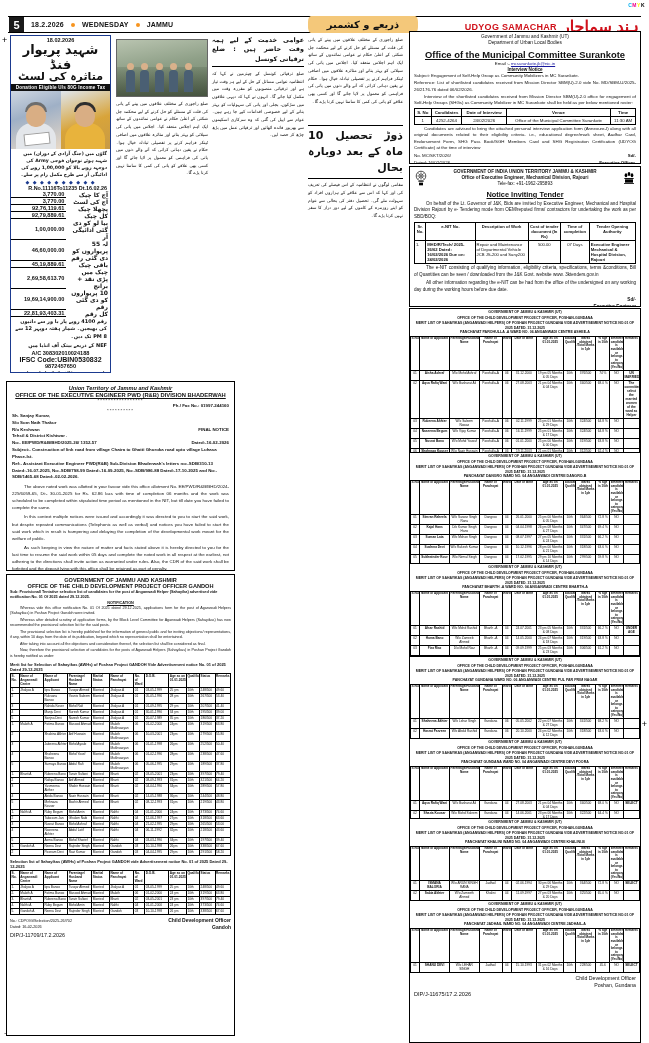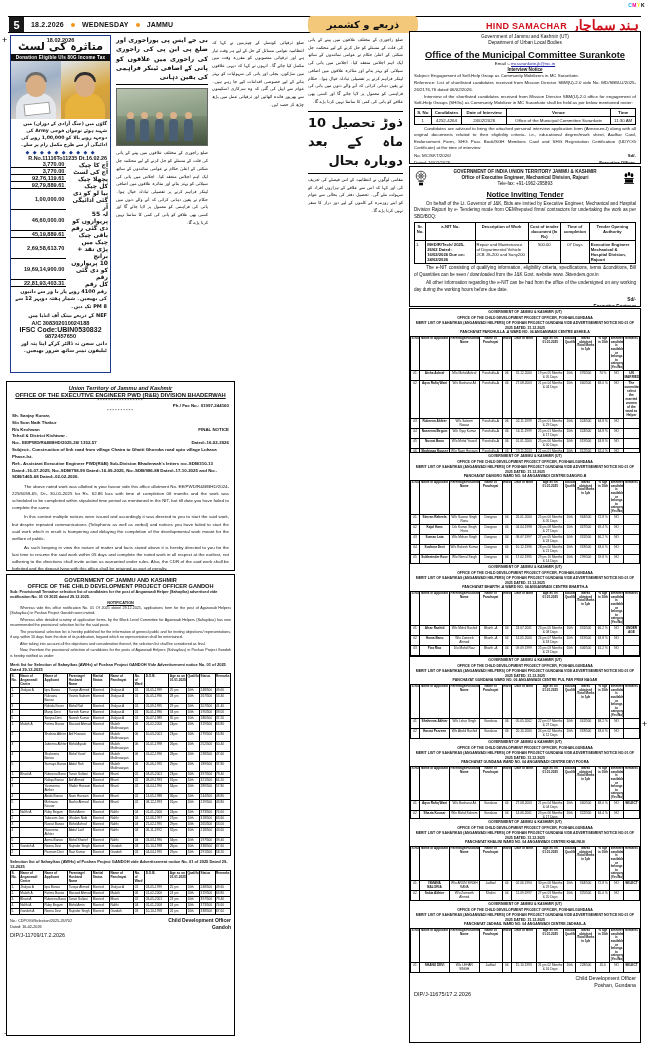--- a/index.html
+++ b/index.html
@@ -36,21 +36,21 @@
   .md-city{font-size:7px;font-weight:bold;letter-spacing:.2px;}
   .md-urdu{
     position:absolute;left:300px;top:-1px;width:110px;height:17px;
     background:#f4c87a;border-radius:3px/6px;
     display:flex;align-items:center;justify-content:center;
     font-size:10px;font-weight:bold;color:#111;
     font-family:"DejaVu Sans", sans-serif; direction:rtl;
   }
   .md-right{position:absolute;right:2px;top:0;display:flex;align-items:center;gap:5px;}
   .hind{color:#d0111b;font-weight:bold;font-size:9px;letter-spacing:.3px;}
-  .hind-urdu{color:#d0111b;font-weight:bold;font-size:14px;font-family:Liberation Serif, serif;direction:rtl;}
+  .hind-urdu{color:#d0111b;font-weight:bold;font-size:16px;font-family:Liberation Sans, sans-serif;direction:rtl;}
 
   
   .box{position:absolute;border:1px solid #000;background:#fff;overflow:hidden;}
 
   
   #ad-fund{left:10px;top:35px;width:101px;height:338px;border:1.5px solid #1b3a8f;background:#fff;}
   #ad-fund .adate{font-size:5.5px;font-weight:bold;text-align:center;padding-top:1px;color:#111;}
   #ad-fund .aurdu1{font-size:13px;font-weight:bold;text-align:center;color:#111;font-family:"DejaVu Sans",sans-serif;direction:rtl;line-height:1.15;}
   #ad-fund .aurdu2{font-size:11px;font-weight:bold;text-align:center;color:#111;font-family:"DejaVu Sans",sans-serif;direction:rtl;line-height:1.1;margin-top:-2px;}
   #ad-fund .donband{background:#111;color:#fff;font-size:4.6px;font-weight:bold;text-align:center;padding:1px 0;margin-top:1px;letter-spacing:.2px;}
@@ -163,27 +163,28 @@
 
   <div class="masthead">
     <div class="pagenum">5</div>
     <div class="md-date">18.2.2026</div>
     <span class="dot"></span>
     <div class="md-day">WEDNESDAY</div>
     <span class="dot"></span>
     <div class="md-city">JAMMU</div>
     <div class="md-urdu">ذریعے و کشمیر</div>
     <div class="md-right">
-      <span class="hind">HIND SAMACHAR</span>
+      <span class="hind">UDYOG SAMACHAR</span>
       <span class="hind-urdu">ہند سماچار</span>
     </div>
   </div>
 
   <div class="box" id="ad-fund">
     <div class="adate">18.02.2026</div>
+    <div class="aurdu1">شہید پریوار فنڈ</div>
     <div class="aurdu2">متاثرہ کی لسٹ</div>
     <div class="donband">Donation Eligible U/s 80G Income Tax</div>
     <div class="photos">
       <div class="ph ph1">
         <span class="body1"></span>
           <span class="hair"></span>
           <span class="face"></span>
           <span class="paper"></span>
       </div>
       <div class="ph ph2">
@@ -245,21 +246,20 @@
     <div class="acct">رقم 4100 روپے پار با ور سے دانیوں کی بھیجیں۔ شمار ہفتہ دوپہر 12 سے 8 PM تک دیں۔</div>
     <div class="acct">NEF کے ذریعے بینک آف انڈیا میں</div>
     <div class="accline">A/C 308302010024188</div>
     <div class="ifsc">IFSC Code:UBIN0530832</div>
     <div class="accline">9872457650</div>
     <div class="acct">دانی سجن نہ ڈالٹر کرکے اپنا پتہ اور ٹیلیفون نمبر ساتھ ضرور بھیجیں۔</div>
 
   </div>
 
   <div class="newscol" id="news-col2" style="left:116px;top:36px;width:92px;height:338px;">
-    <div class="headline-urdu" style="font-size:6.4px;border-bottom:.8px solid #000;padding-bottom:2px;">بی جے ایس پی یوراجوری اور ضلع پی این پی کی راجوری کی راجوری میں علاقوں کو پانی کے اضافی ٹینکر فراہمی کی یقین دہانی</div>
     <div class="photo-news" style="width:100%;height:58px;margin:3px 0;">
       <span class="pg"></span>
       <span class="pp" style="left:10%">
           <i></i>
         </span>
         <span class="pp" style="left:26%">
           <i></i>
         </span>
       <span class="pp" style="left:42%">
           <i></i>
@@ -268,26 +268,27 @@
           <i></i>
         </span>
       <span class="pp" style="left:74%">
           <i></i>
         </span>
     </div>
     <div style="font-size:4.4px;line-height:1.75;">ضلع راجوری کے مختلف علاقوں میں پینے کے پانی کی قلت کے مسئلے کو حل کرنے کے لیے محکمہ جل شکتی کے اعلیٰ حکام نے عوامی نمائندوں کے ساتھ ایک اہم اجلاس منعقد کیا۔ اجلاس میں پانی کی سپلائی کو بہتر بنانے اور متاثرہ علاقوں میں اضافی ٹینکر فراہم کرنے پر تفصیلی تبادلہ خیال ہوا۔ حکام نے یقین دہانی کرائی کہ آنے والے دنوں میں پانی کی فراہمی کو معمول پر لایا جائے گا اور کسی بھی علاقے کو پانی کی کمی کا سامنا نہیں کرنا پڑے گا۔</div>
   </div>
 
   <div class="newscol" id="news-col3" style="left:212px;top:36px;width:92px;height:338px;">
+    <div class="headline-urdu" style="font-size:6.4px;border-bottom:.8px solid #000;padding-bottom:2px;">عوامی خدمت کے لیے ہمہ وقت حاضر ہیں : ضلع ترقیاتی کونسل</div>
     <div style="font-size:4.4px;line-height:1.75;margin-top:3px;">ضلع ترقیاتی کونسل کے چیئرمین نے کہا کہ انتظامیہ عوامی مسائل کے حل کے لیے ہر وقت تیار ہے اور ترقیاتی منصوبوں کو مقررہ وقت میں مکمل کیا جائے گا۔ انہوں نے کہا کہ دیہی علاقوں میں سڑکوں، بجلی اور پانی کی سہولیات کو بہتر بنانے کے لیے خصوصی اقدامات کیے جا رہے ہیں۔ عوام سے اپیل کی گئی کہ وہ سرکاری اسکیموں سے بھرپور فائدہ اٹھائیں اور ترقیاتی عمل میں بڑھ چڑھ کر حصہ لیں۔</div>
   </div>
 
   <div class="newscol" id="news-col4" style="left:308px;top:36px;width:95px;height:338px;">
     <div style="font-size:4.4px;line-height:1.75;">ضلع راجوری کے مختلف علاقوں میں پینے کے پانی کی قلت کے مسئلے کو حل کرنے کے لیے محکمہ جل شکتی کے اعلیٰ حکام نے عوامی نمائندوں کے ساتھ ایک اہم اجلاس منعقد کیا۔ اجلاس میں پانی کی سپلائی کو بہتر بنانے اور متاثرہ علاقوں میں اضافی ٹینکر فراہم کرنے پر تفصیلی تبادلہ خیال ہوا۔ حکام نے یقین دہانی کرائی کہ آنے والے دنوں میں پانی کی فراہمی کو معمول پر لایا جائے گا اور کسی بھی علاقے کو پانی کی کمی کا سامنا نہیں کرنا پڑے گا۔</div>
-    <div class="headline-urdu" style="font-size:13px;border-top:.8px solid #000;border-bottom:.8px solid #000;margin-top:6px;padding:2px 0;">ذوڑ تحصیل 10 ماہ کے بعد دوبارہ بحال</div>
+    <div class="headline-urdu" style="font-size:11px;border-top:.8px solid #000;border-bottom:.8px solid #000;margin-top:20px;padding:2px 0;">ذوڑ تحصیل 10 ماہ کے بعد دوبارہ بحال</div>
     <div style="font-size:4.4px;line-height:1.75;margin-top:2px;">مقامی لوگوں نے انتظامیہ کے اس فیصلے کی تعریف کی اور کہا کہ اس سے علاقے کے ہزاروں افراد کو سہولت ملے گی۔ تحصیل دفتر کی بحالی سے عوام کو اپنے روزمرہ کے کاموں کے لیے دور دراز کا سفر نہیں کرنا پڑے گا۔</div>
   </div>
 
   <div class="box" id="mc">
     <div class="gk-small">Government of Jammu and Kashmir (UT)</div>
     <div class="gk-small">Department of Urban Local Bodies</div>
     <h1>Office of the Municipal Committee Surankote</h1>
     <div class="email">
       <span>Email :-</span>
       <u>mcsurankote.jk@nic.in</u>

